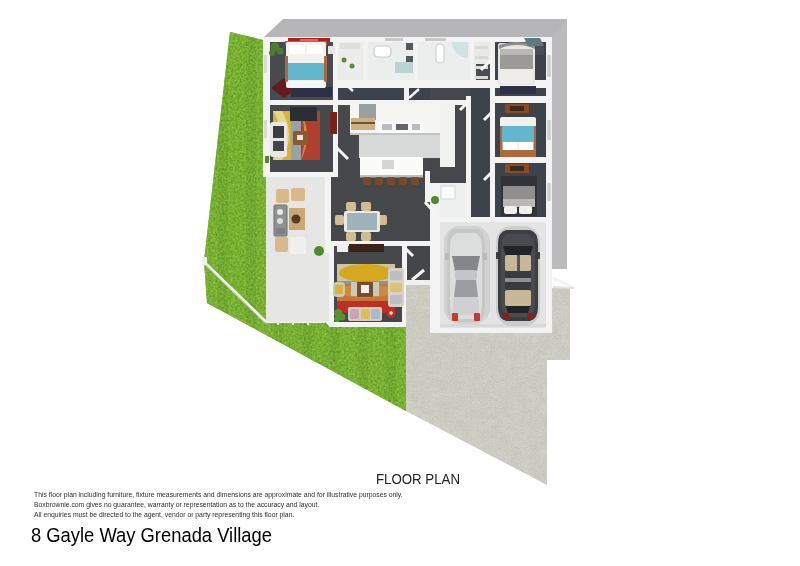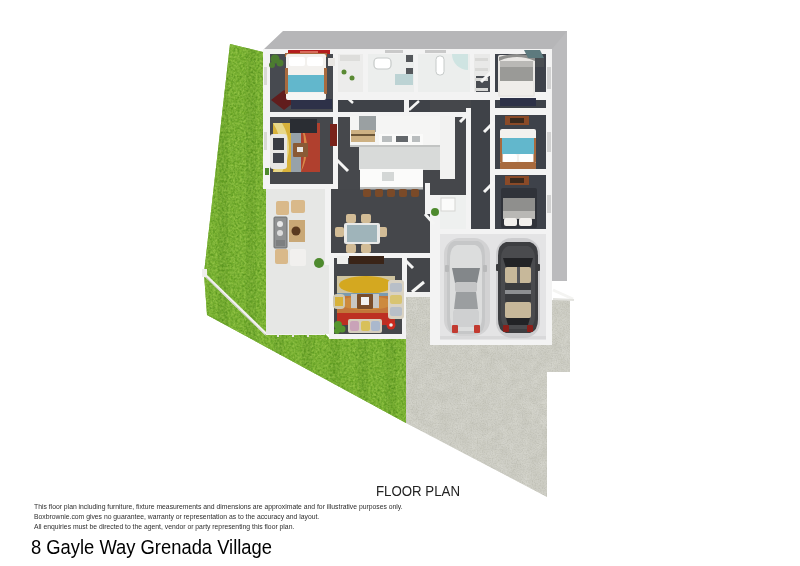--- a/index.html
+++ b/index.html
@@ -1,17 +1,17 @@
 <!DOCTYPE html>
 <html><head>
 <meta charset="utf-8">
 <style>
   html,body{margin:0;padding:0;background:#ffffff;}
   body{width:800px;height:566px;overflow:hidden;font-family:"Liberation Sans",sans-serif;}
-  .wrap{position:relative;width:800px;height:430px;margin-top:12px;}
+  .wrap{position:relative;width:800px;height:430px;}
   svg{position:absolute;left:0;top:0;}
 </style>
 </head>
 <body>
 <div class="wrap">
 <svg width="800" height="566" viewBox="0 0 800 566">
 <defs>
   <filter id="grassDark" x="0" y="0" width="100%" height="100%">
     <feTurbulence type="fractalNoise" baseFrequency="0.5 0.5" numOctaves="2" seed="11" result="n"></feTurbulence>
     <feColorMatrix in="n" type="matrix" values="0 0 0 0 0  0 0 0 0 0  0 0 0 0 0  1.3 1.3 0 0 -0.85" result="a"></feColorMatrix>

